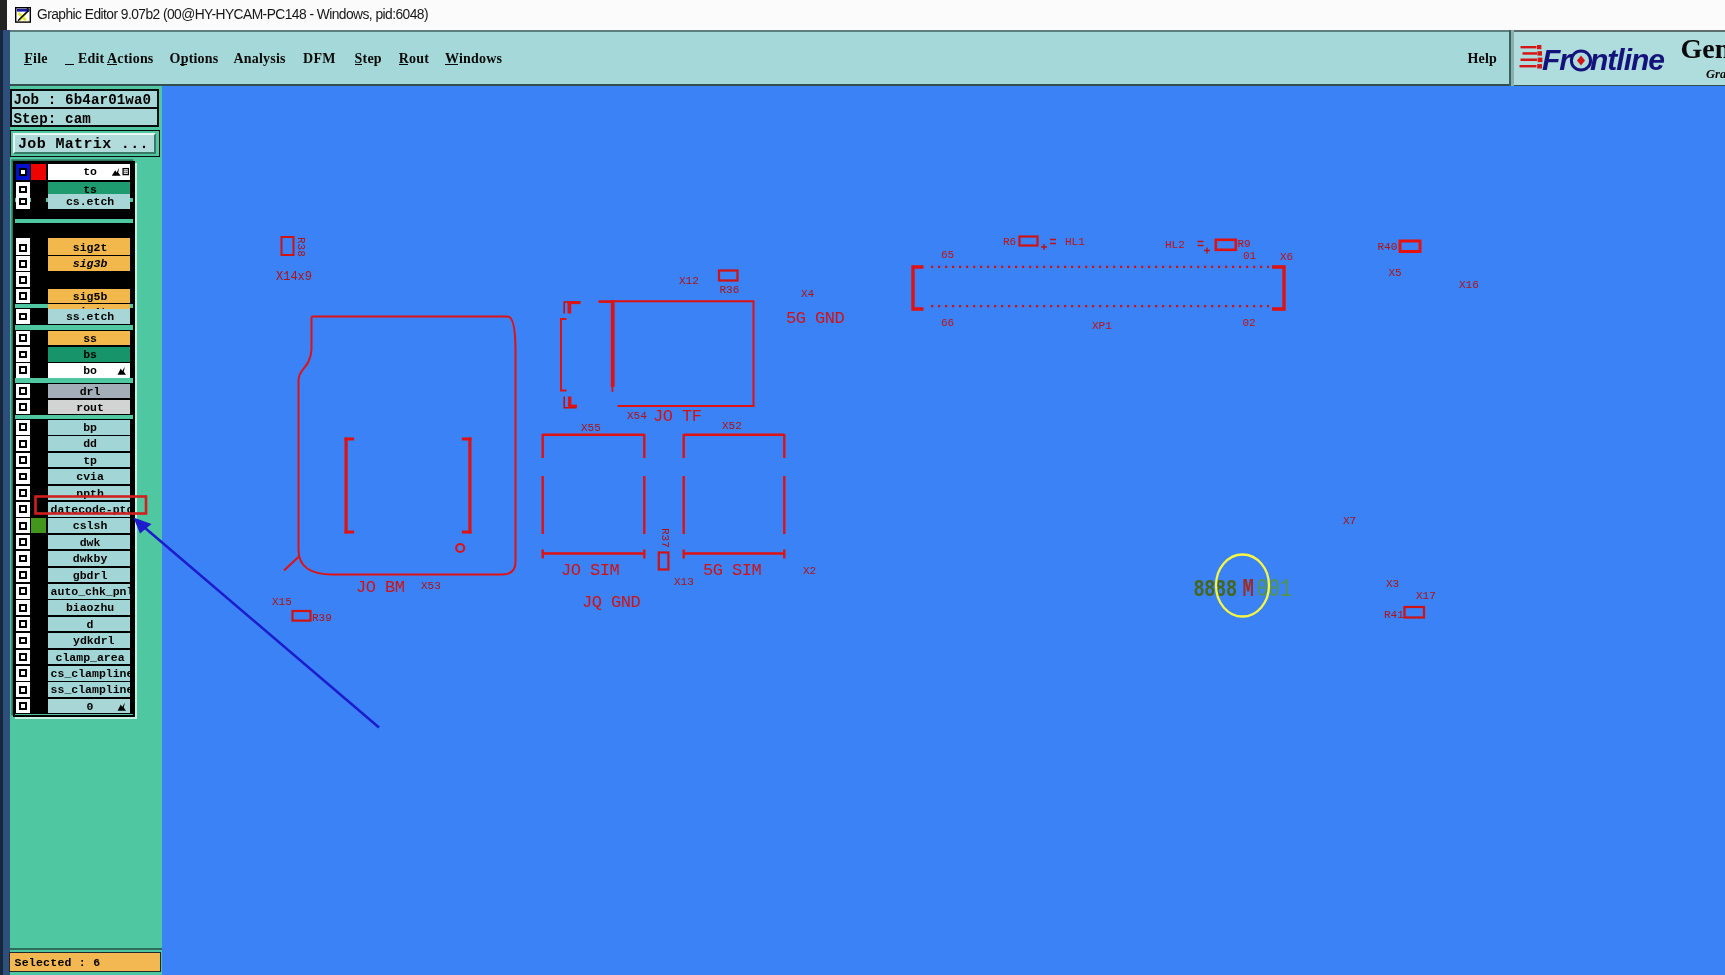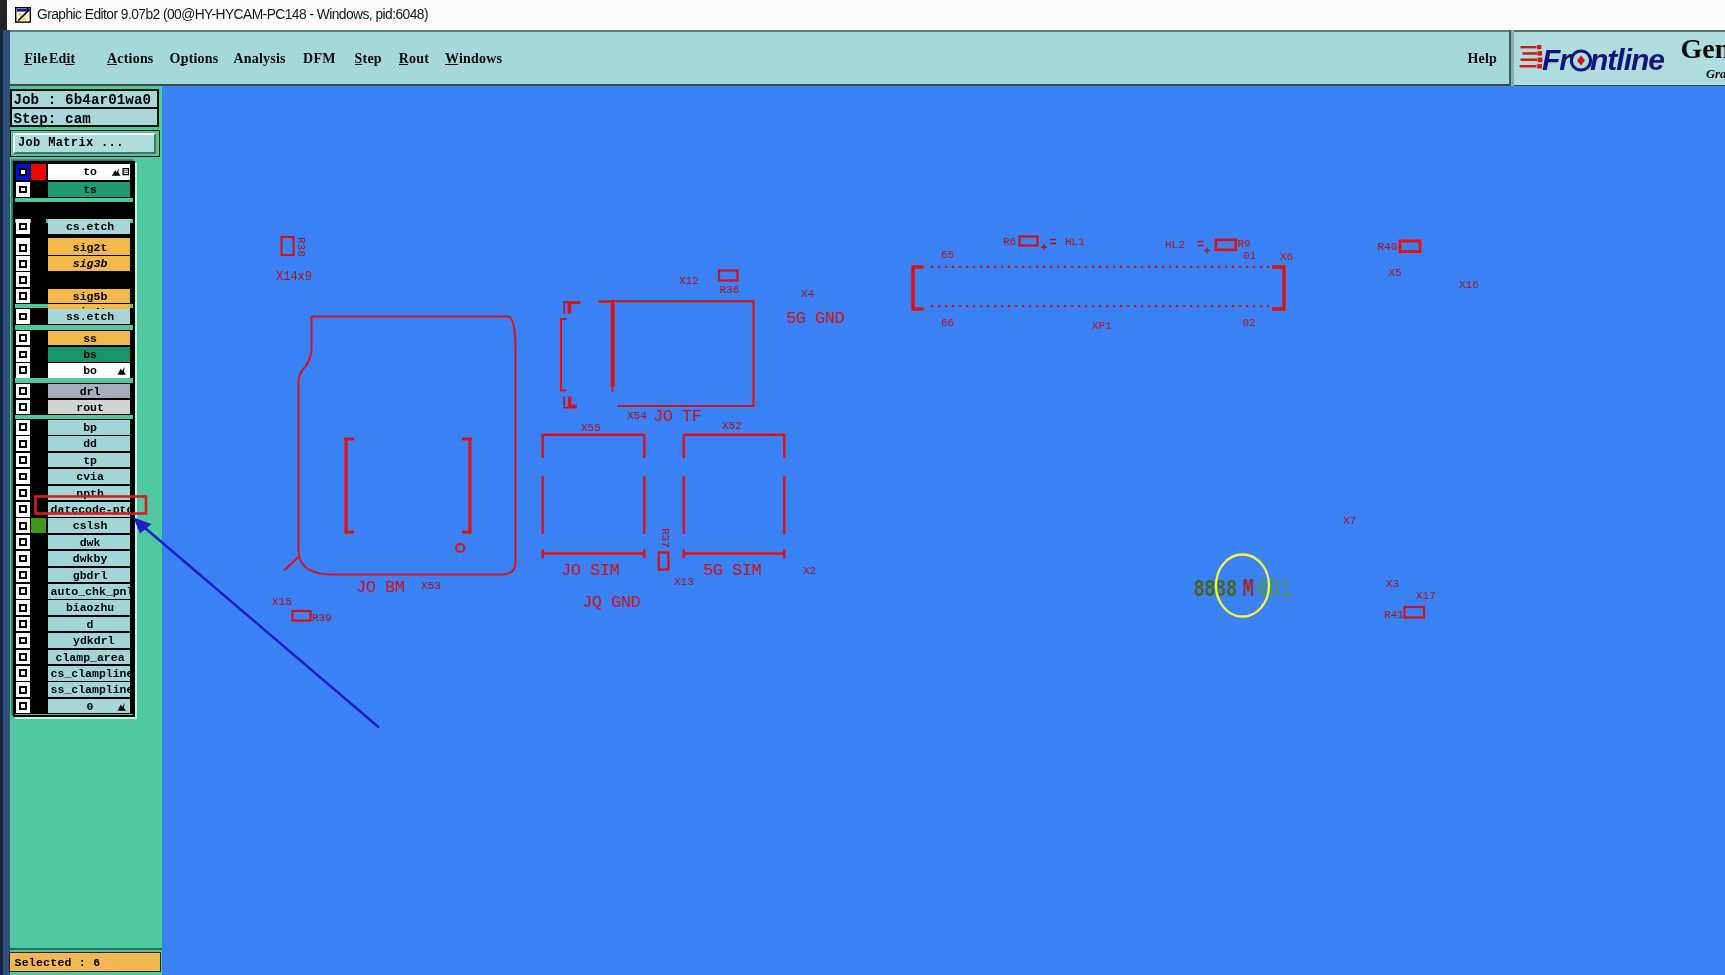--- a/index.html
+++ b/index.html
@@ -40,21 +40,21 @@
   <div class="abs" style="left:37px;top:7px;font-size:13.8px;color:#161616;letter-spacing:-0.55px;">Graphic Editor 9.07b2 (00@HY-HYCAM-PC148 - Windows, pid:6048)</div>
 
   <div class="abs" style="left:0;top:29.5px;width:2.9px;height:945.5px;background:#17263f;"></div>
   <div class="abs" style="left:2.9px;top:29.5px;width:6.7px;height:945.5px;background:#2e4f7c;"></div>
 
   <div class="abs" style="left:9.6px;top:30px;width:1499px;height:55.5px;background:#a5d8d8;border-top:2px solid #5d807f;border-bottom:2px solid #324f4e;box-sizing:border-box;"></div>
 
   <span class="mitem" style="left:24.3px;">File</span>
     <span class="ul" style="left:24.3px;width:8px;"></span>
 
-  <span class="mitem" style="left:49px;">Edit</span>
+  <span class="mitem" style="left:78px;">Edit</span>
     <span class="ul" style="left:65.2px;width:8.7px;"></span>
 
   <span class="mitem" style="left:107px;">Actions</span>
     <span class="ul" style="left:107px;width:10.2px;"></span>
 
   <span class="mitem" style="left:169.6px;">Options</span>
     <span class="ul" style="left:180.2px;width:7.2px;"></span>
 
   <span class="mitem" style="left:233.5px;">Analysis</span>
 
@@ -106,21 +106,21 @@
   <div class="abs" style="left:9.9px;top:106.8px;width:149.6px;height:1.8px;background:#0b0b0b;"></div>
 
   <div class="abs mono" style="left:13.4px;top:91.5px;font-size:14.2px;letter-spacing:0.1px;">Job : 6b4ar01wa0</div>
 
   <div class="abs mono" style="left:13.4px;top:110.5px;font-size:14.2px;letter-spacing:0.1px;">Step: cam</div>
 
   <div class="abs" style="left:10.4px;top:129.7px;width:149.3px;height:27.1px;background:#4fc7a1;border:1.6px solid #0b0b0b;box-sizing:border-box;"></div>
 
   <div class="abs" style="left:13.4px;top:132.5px;width:142.6px;height:21.4px;background:#b2dcdc;border-top:2px solid #e9f8f3;border-left:2px solid #e9f8f3;border-right:2px solid #3a7a65;border-bottom:2px solid #3a7a65;box-sizing:border-box;"></div>
 
-  <div class="abs mono" style="left:18px;top:136px;font-size:12px;letter-spacing:0.35px;">Job Matrix ...</div>
+  <div class="abs mono" style="left:18px;top:136px;font-size:15px;letter-spacing:0.35px;">Job Matrix ...</div>
 
   <div class="abs" style="left:13px;top:160.5px;width:121.5px;height:556px;background:#4fc7a1;border:2px solid #000;box-sizing:border-box;box-shadow:-1.6px -1.6px 0 #2c6e59, 2px 2px 0 #c9eee2;"></div>
 
   <div class="grp" style="top:162.5px;height:35.7px;"></div>
 
   <div class="grp" style="top:202.4px;height:16.9px;"></div>
 
   <div class="grp" style="top:223.3px;height:80.8px;"></div>
 
   <div class="grp" style="top:308px;height:16.9px;"></div>
@@ -144,21 +144,21 @@
         <rect x="15.3" y="5.1" width="1.1" height="1.1" fill="#000"></rect>
       </svg>
   </div>
 
   <div class="lrow" style="top:182.2px;">
       <span class="cb"></span>
       <span class="sw"></span>
       <span class="nf" style="background:#1f9b70;">ts</span>
     </div>
 
-  <div class="lrow" style="top:219px;">
+  <div class="lrow" style="top:194px;">
       <span class="cb"></span>
       <span class="sw"></span>
       <span class="nf" style="background:#a8d6d6;">cs.etch</span>
     </div>
 
   <div class="lrow" style="top:224.5px;margin-top:13px;">
       <span class="cb"></span>
       <span class="sw"></span>
       <span class="nf" style="background:#f2b84b;">cs</span>
     </div>

